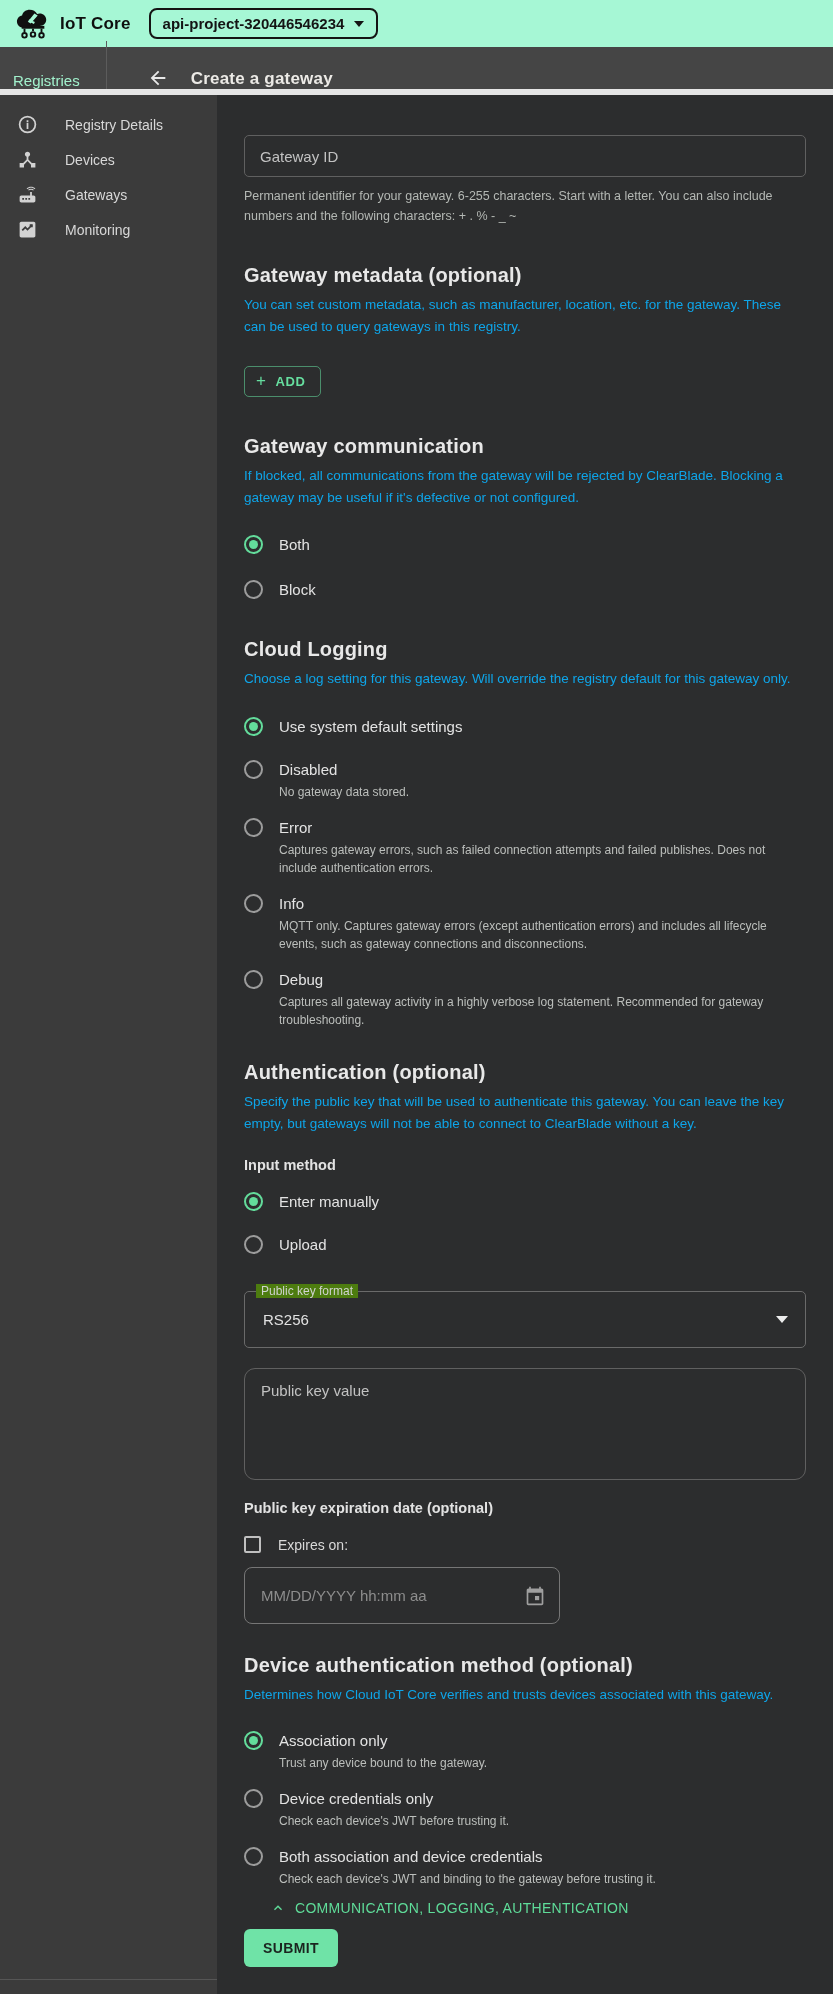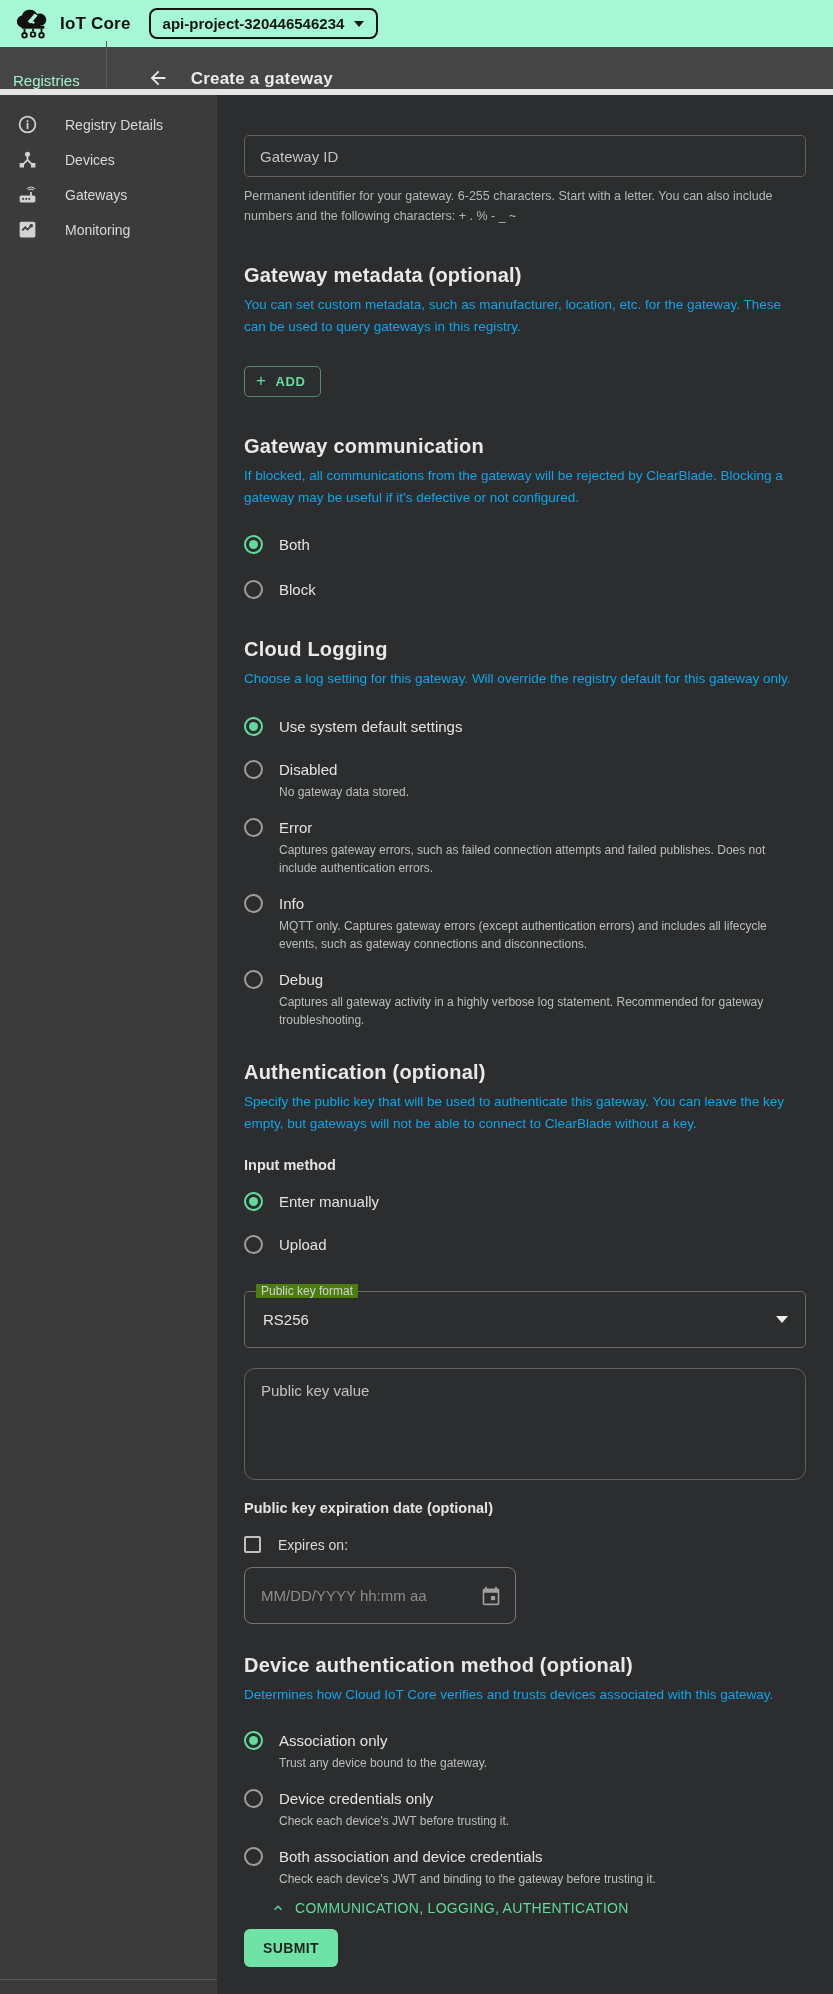--- a/index.html
+++ b/index.html
@@ -57,21 +57,21 @@
   .select-value { color:#e2e2e2; font-size:15px; }
   .select-caret { position:absolute; right:17px; top:24px; width:0; height:0; border-left:6px solid transparent; border-right:6px solid transparent; border-top:7px solid #ececec; }
 
   .textarea-field { margin-top:20px; width:100%; height:112px; background:transparent; border:1px solid #606060; border-radius:11px; padding:13px 16px; color:#e4e4e4; font-size:15px; font-family:inherit; resize:none; }
   .textarea-field::placeholder { color:#c2c2c2; opacity:1; }
 
   .checkbox-row { margin-top:20px; display:flex; align-items:flex-end; gap:17px; cursor:pointer; }
   .checkbox { width:17px; height:17px; border:2px solid #c0c0c0; border-radius:2px; background:transparent; }
   .checkbox-label { color:#d9d9d9; font-size:14px; }
 
-  .date-field { margin-top:14px; width:272px; height:57px; border:1px solid #767676; border-radius:8px; display:flex; align-items:center; padding:0 14px 0 16px; }
+  .date-field { margin-top:14px; width:316px; height:57px; border:1px solid #767676; border-radius:8px; display:flex; align-items:center; padding:0 14px 0 16px; }
   .date-input { flex:1; background:transparent; border:none; outline:none; color:#e4e4e4; font-size:15px; font-family:inherit; min-width:0; }
   .date-input::placeholder { color:#8d8d8d; opacity:1; }
   .cal-icon { width:20px; height:20px; fill:#9f9f9f; flex:0 0 auto; cursor:pointer; }
 
   .collapse-link { margin-top:12px; display:flex; align-items:center; gap:9px; color:#5fdc99; font-size:14px; font-weight:normal; letter-spacing:.3px; cursor:pointer; margin-left:26px; }
   .chevron-up { width:16px; height:16px; fill:#5fdc99; }
   .submit-btn { margin-top:13px; background:#6fe3a7; color:#1b241f; border:none; border-radius:6px; padding:11px 19px; font-size:14px; font-weight:bold; letter-spacing:.4px; cursor:pointer; font-family:inherit; }
 
   .mt36 { margin-top:36px; } .mt30 { margin-top:30px; } .mt28 { margin-top:28px; }
   .mt26 { margin-top:26px; } .mt24 { margin-top:24px; } .mt22 { margin-top:22px; }

